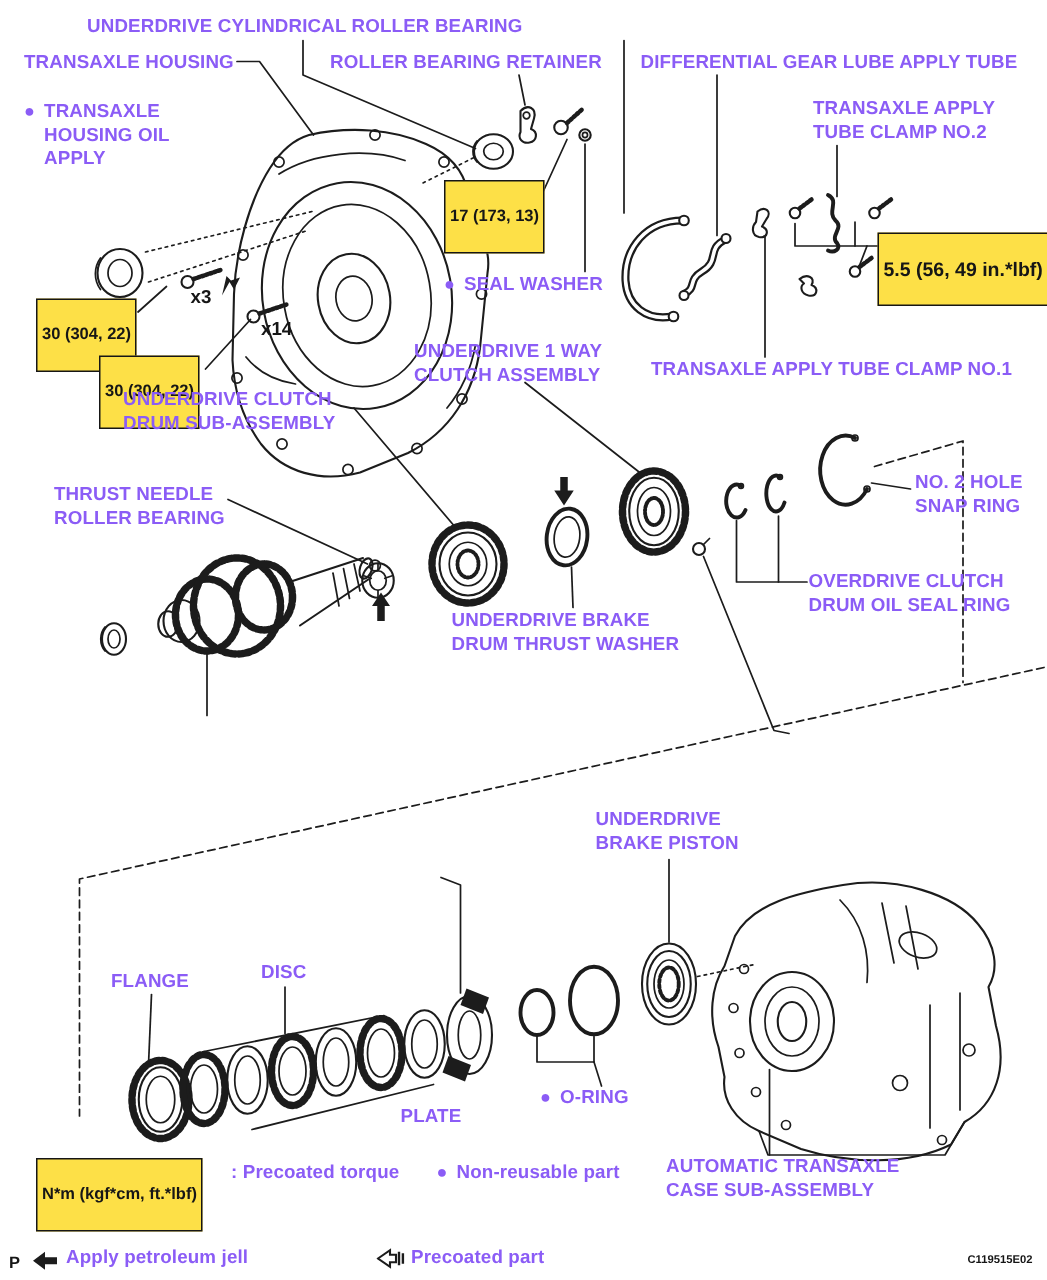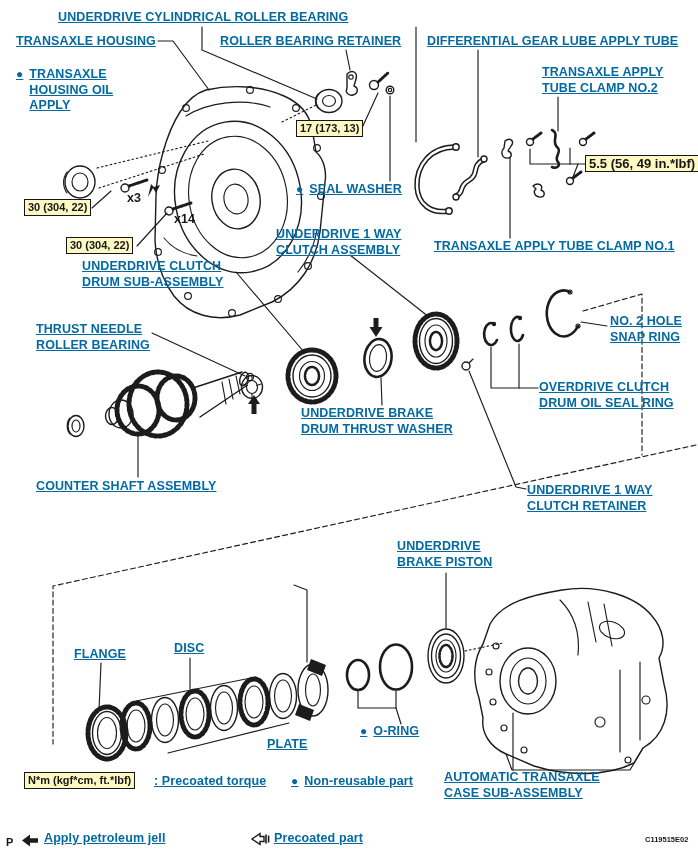--- a/index.html
+++ b/index.html
@@ -1,23 +1,23 @@
 <!DOCTYPE html>
 <html><head>
 <meta charset="utf-8">
 <style>
   html,body{margin:0;padding:0;background:#fff;}
   #stage{position:relative;width:698px;height:853px;background:#ffffff;overflow:hidden;
          font-family:"Liberation Sans",sans-serif;color:#161616;}
   #art{position:absolute;left:0;top:0;width:698px;height:853px;}
-  .label{position:absolute;font-weight:700;font-size:12.5px;line-height:1.24;letter-spacing:.1px;color:#0369a1;text-decoration:underline;}
+  .label{position:absolute;font-weight:700;font-size:12.5px;line-height:1.24;letter-spacing:.1px;color:#8b5cf6;}
   .nowrap{white-space:nowrap;}
   .brow{display:flex;gap:6px;align-items:flex-start;}
   .bullet{font-size:12px;line-height:1.3;}
-  .tbox{position:absolute;border:1.7px solid #161616;background:#fef9c3;padding:0 3px;
+  .tbox{position:absolute;border:1.7px solid #161616;background:#fde047;padding:16px 3px;
         font-weight:700;font-size:11px;line-height:15px;white-space:nowrap;}
   .qty{position:absolute;font-weight:700;font-size:12.5px;}
   .legend-icon{position:absolute;}
   .tiny{position:absolute;font-weight:700;}
   svg .ln{fill:none;stroke:#1c1c1c;stroke-width:1.4;stroke-linecap:round;stroke-linejoin:round;}
   svg .thin{stroke-width:1.15;}
   svg .thick{stroke-width:2.6;}
   svg .teeth{stroke-width:5;stroke-dasharray:2.6 2.3;}
   svg .dash{stroke-dasharray:5 3.2;stroke-width:1.15;}
   svg .dot{stroke-dasharray:1.7 2.8;stroke-width:1.1;}
@@ -328,22 +328,20 @@
   <div class="tbox" style="left:66px;top:237px">30 (304, 22)</div>
   <div class="qty" style="left:174px;top:212px">x14</div>
 
   <div class="label" style="left:276px;top:227px;width:132px">UNDERDRIVE 1 WAY CLUTCH ASSEMBLY</div>
   <div class="label nowrap" style="left:434px;top:239px">TRANSAXLE APPLY TUBE CLAMP NO.1</div>
   <div class="label" style="left:82px;top:259px;width:150px">UNDERDRIVE CLUTCH DRUM SUB-ASSEMBLY</div>
   <div class="label" style="left:36px;top:322px;width:118px">THRUST NEEDLE ROLLER BEARING</div>
   <div class="label" style="left:610px;top:314px;width:80px">NO. 2 HOLE SNAP RING</div>
   <div class="label" style="left:539px;top:380px;width:142px">OVERDRIVE CLUTCH DRUM OIL SEAL RING</div>
   <div class="label" style="left:301px;top:406px;width:155px">UNDERDRIVE BRAKE DRUM THRUST WASHER</div>
-  <div class="label nowrap" style="left:36px;top:479px">COUNTER SHAFT ASSEMBLY</div>
-  <div class="label" style="left:527px;top:483px;width:132px">UNDERDRIVE 1 WAY CLUTCH RETAINER</div>
   <div class="label" style="left:397px;top:539px;width:100px">UNDERDRIVE BRAKE PISTON</div>
   <div class="label nowrap" style="left:74px;top:647px">FLANGE</div>
   <div class="label nowrap" style="left:174px;top:641px">DISC</div>
   <div class="label nowrap" style="left:267px;top:737px">PLATE</div>
 
   <div class="label brow nowrap" style="left:360px;top:724px">
     <span class="bullet">●</span>
     <span>O-RING</span>
   </div>
 

